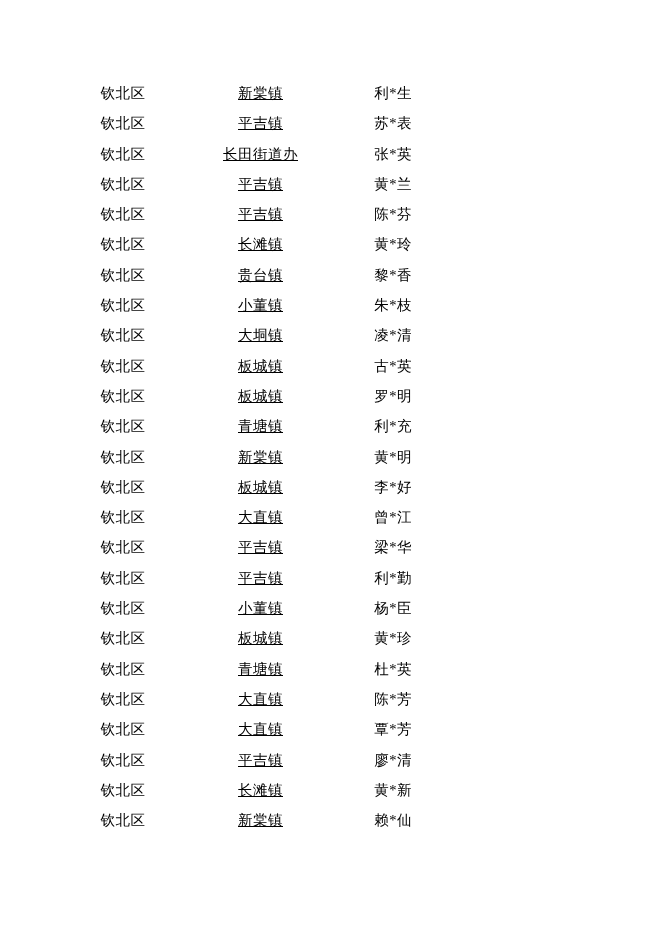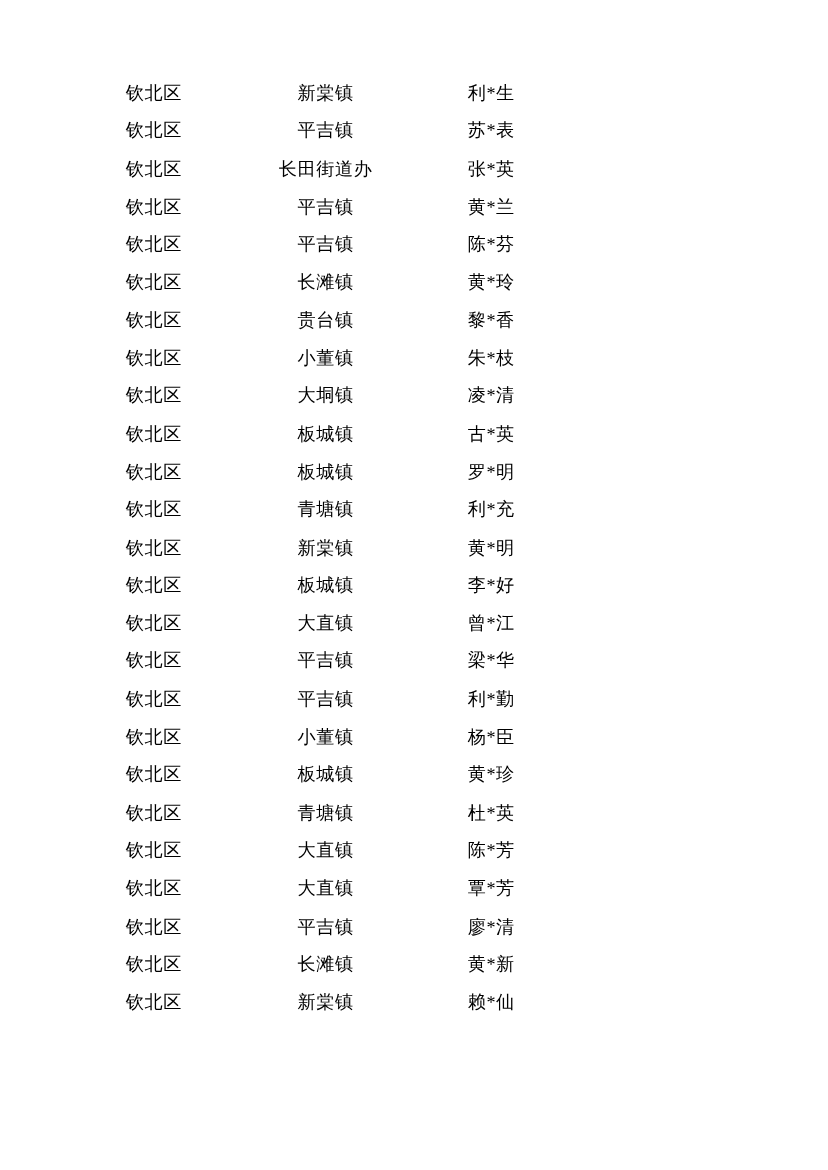--- a/index.html
+++ b/index.html
@@ -12,39 +12,39 @@
     background: #ffffff;
     font-family: "Liberation Serif", "DejaVu Serif", serif;
     color: #000000;
     overflow: hidden;
   }
   .page {
     position: relative;
     width: 662px;
     height: 936px;
     box-sizing: border-box;
-    padding-top: 60px;
+    padding-top: 78px;
   }
   .doc-table {
     border-collapse: collapse;
     margin: 0;
     table-layout: fixed;
   }
   .doc-table td {
     padding: 0;
     height: 30.3px;
     vertical-align: middle;
     text-align: center;
     font-size: 14.5px;
     line-height: 30.3px;
     white-space: nowrap;
     letter-spacing: 0.5px;
   }
   .col-district { width: 130px; }
-  .col-town     { width: 145px; }
+  .col-town     { width: 145px; text-decoration: underline; }
   .col-name     { width: 120px; }
   .spacer-left  { width: 58px; }
 </style>
 </head>
 <body>
 
 <div class="page">
   <table class="doc-table">
     <tbody id="table-body">
         <tr>

